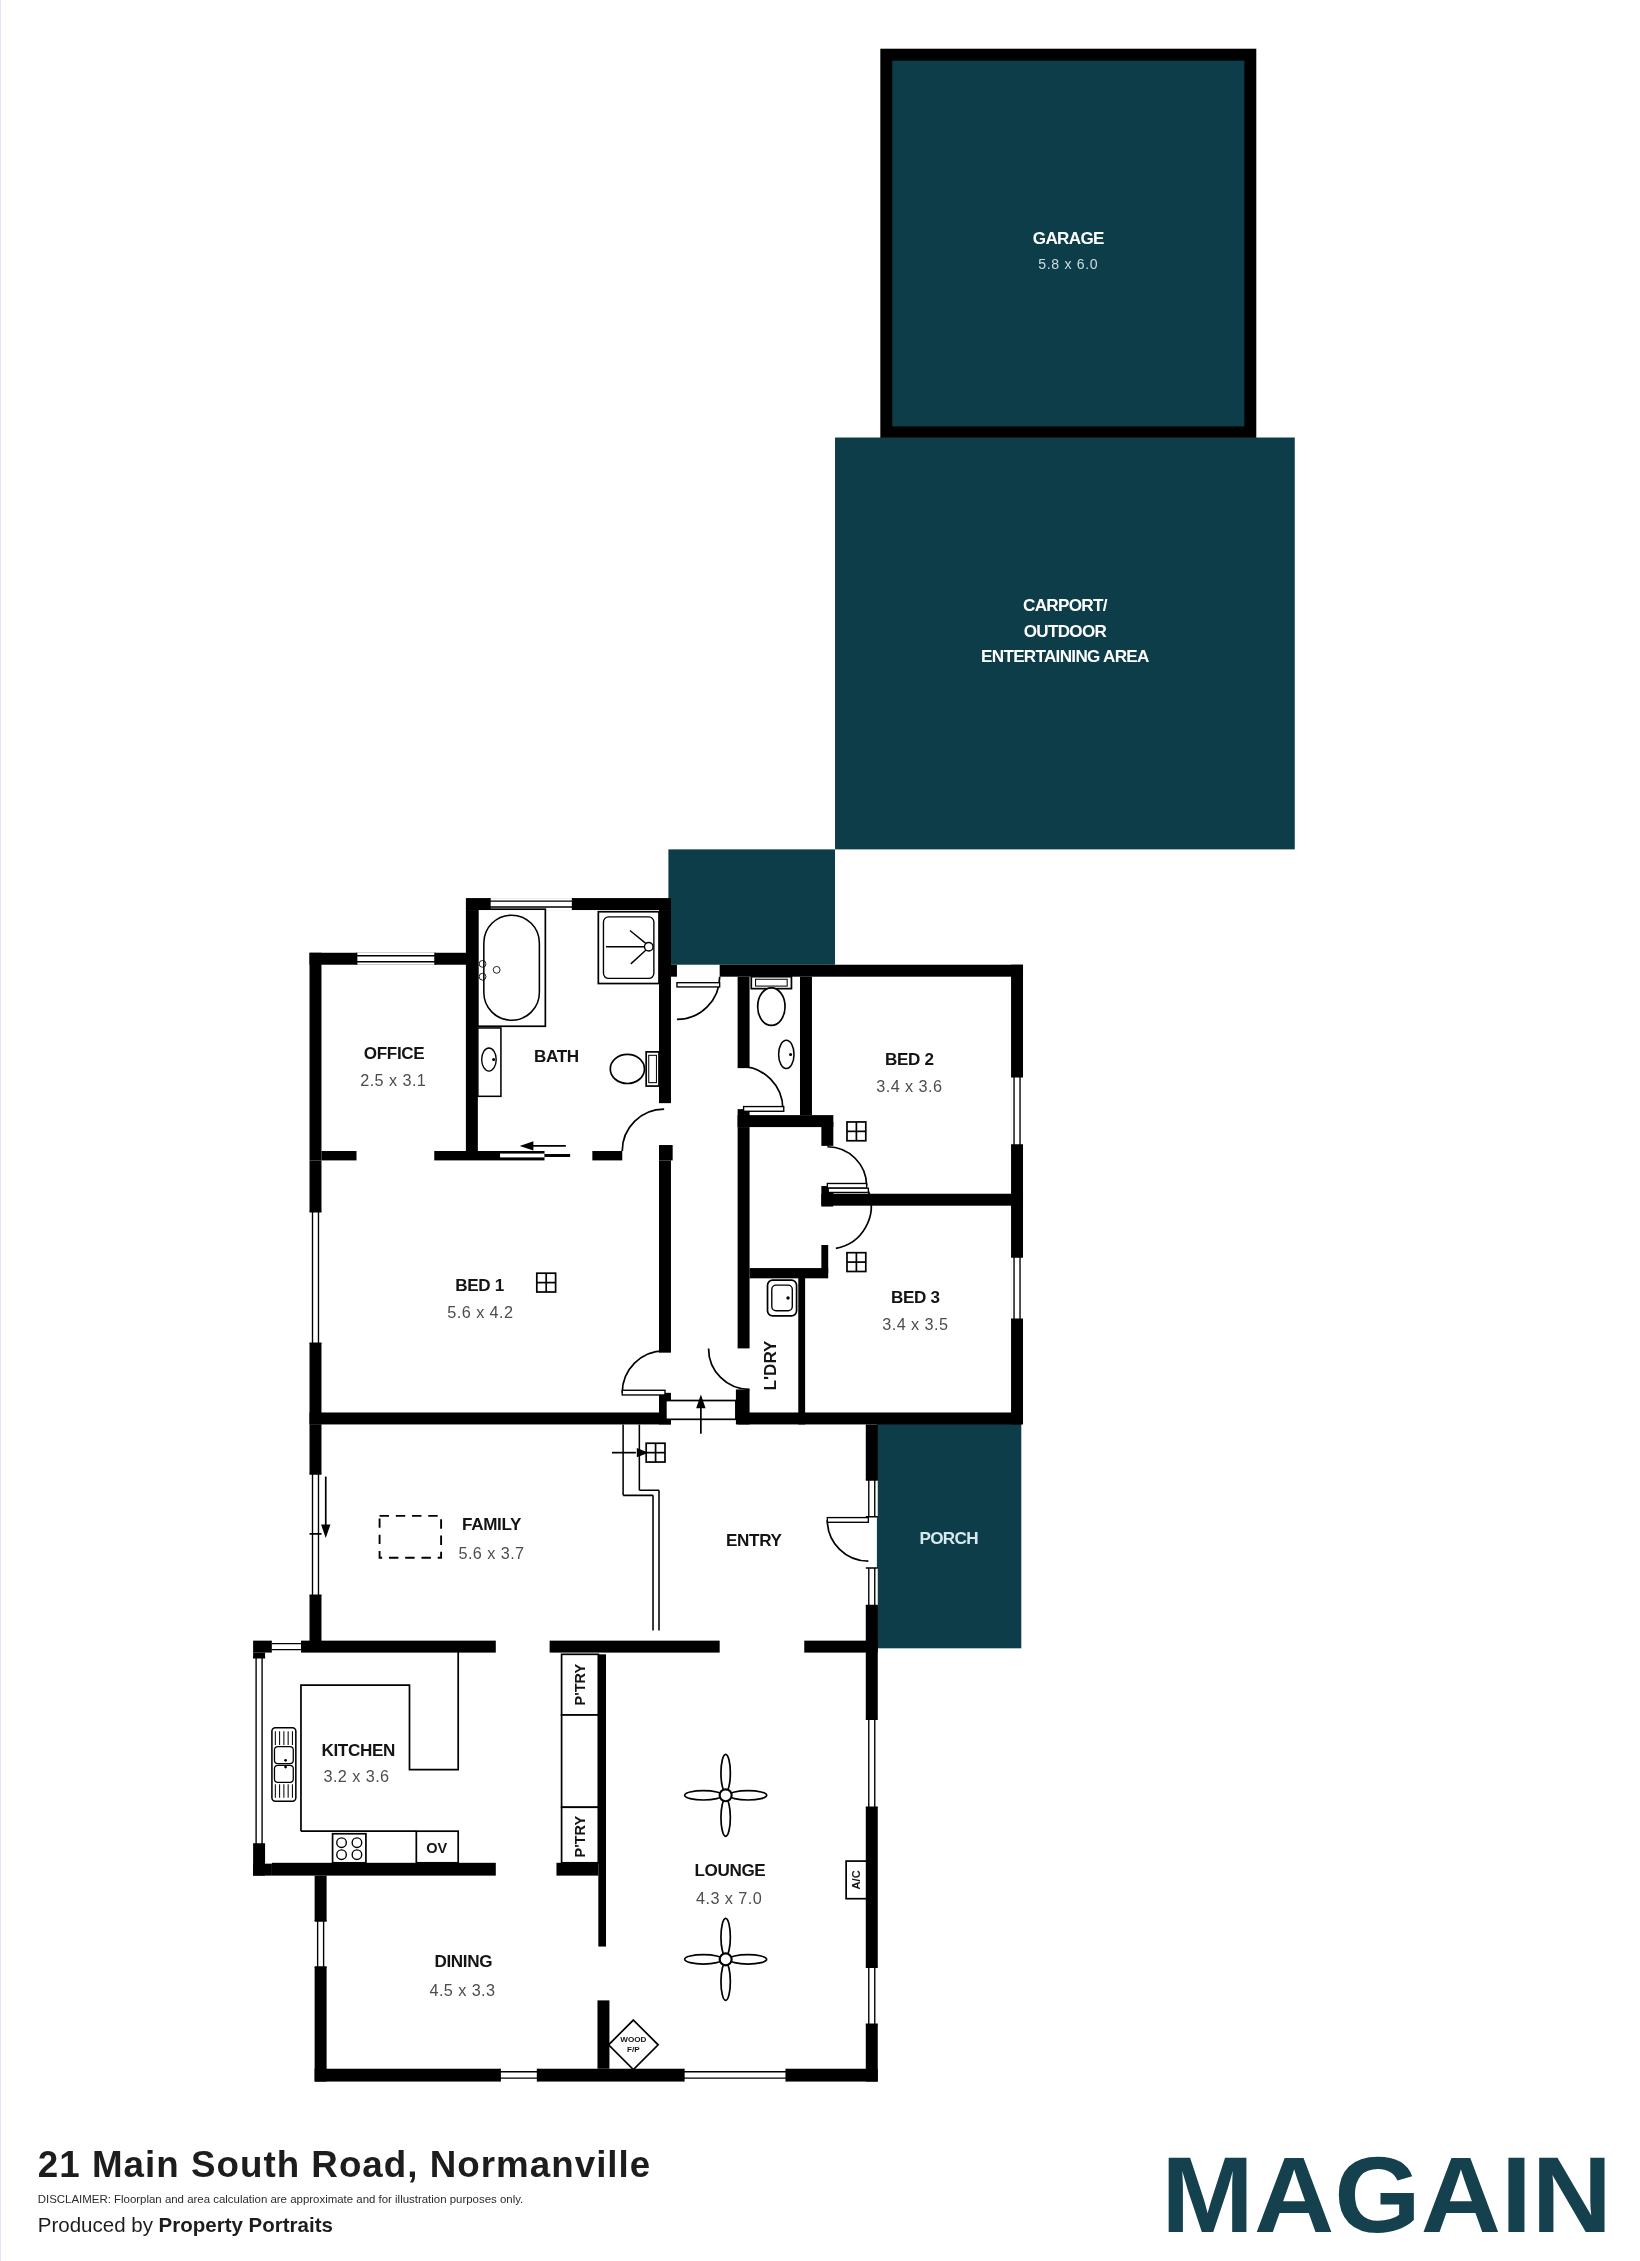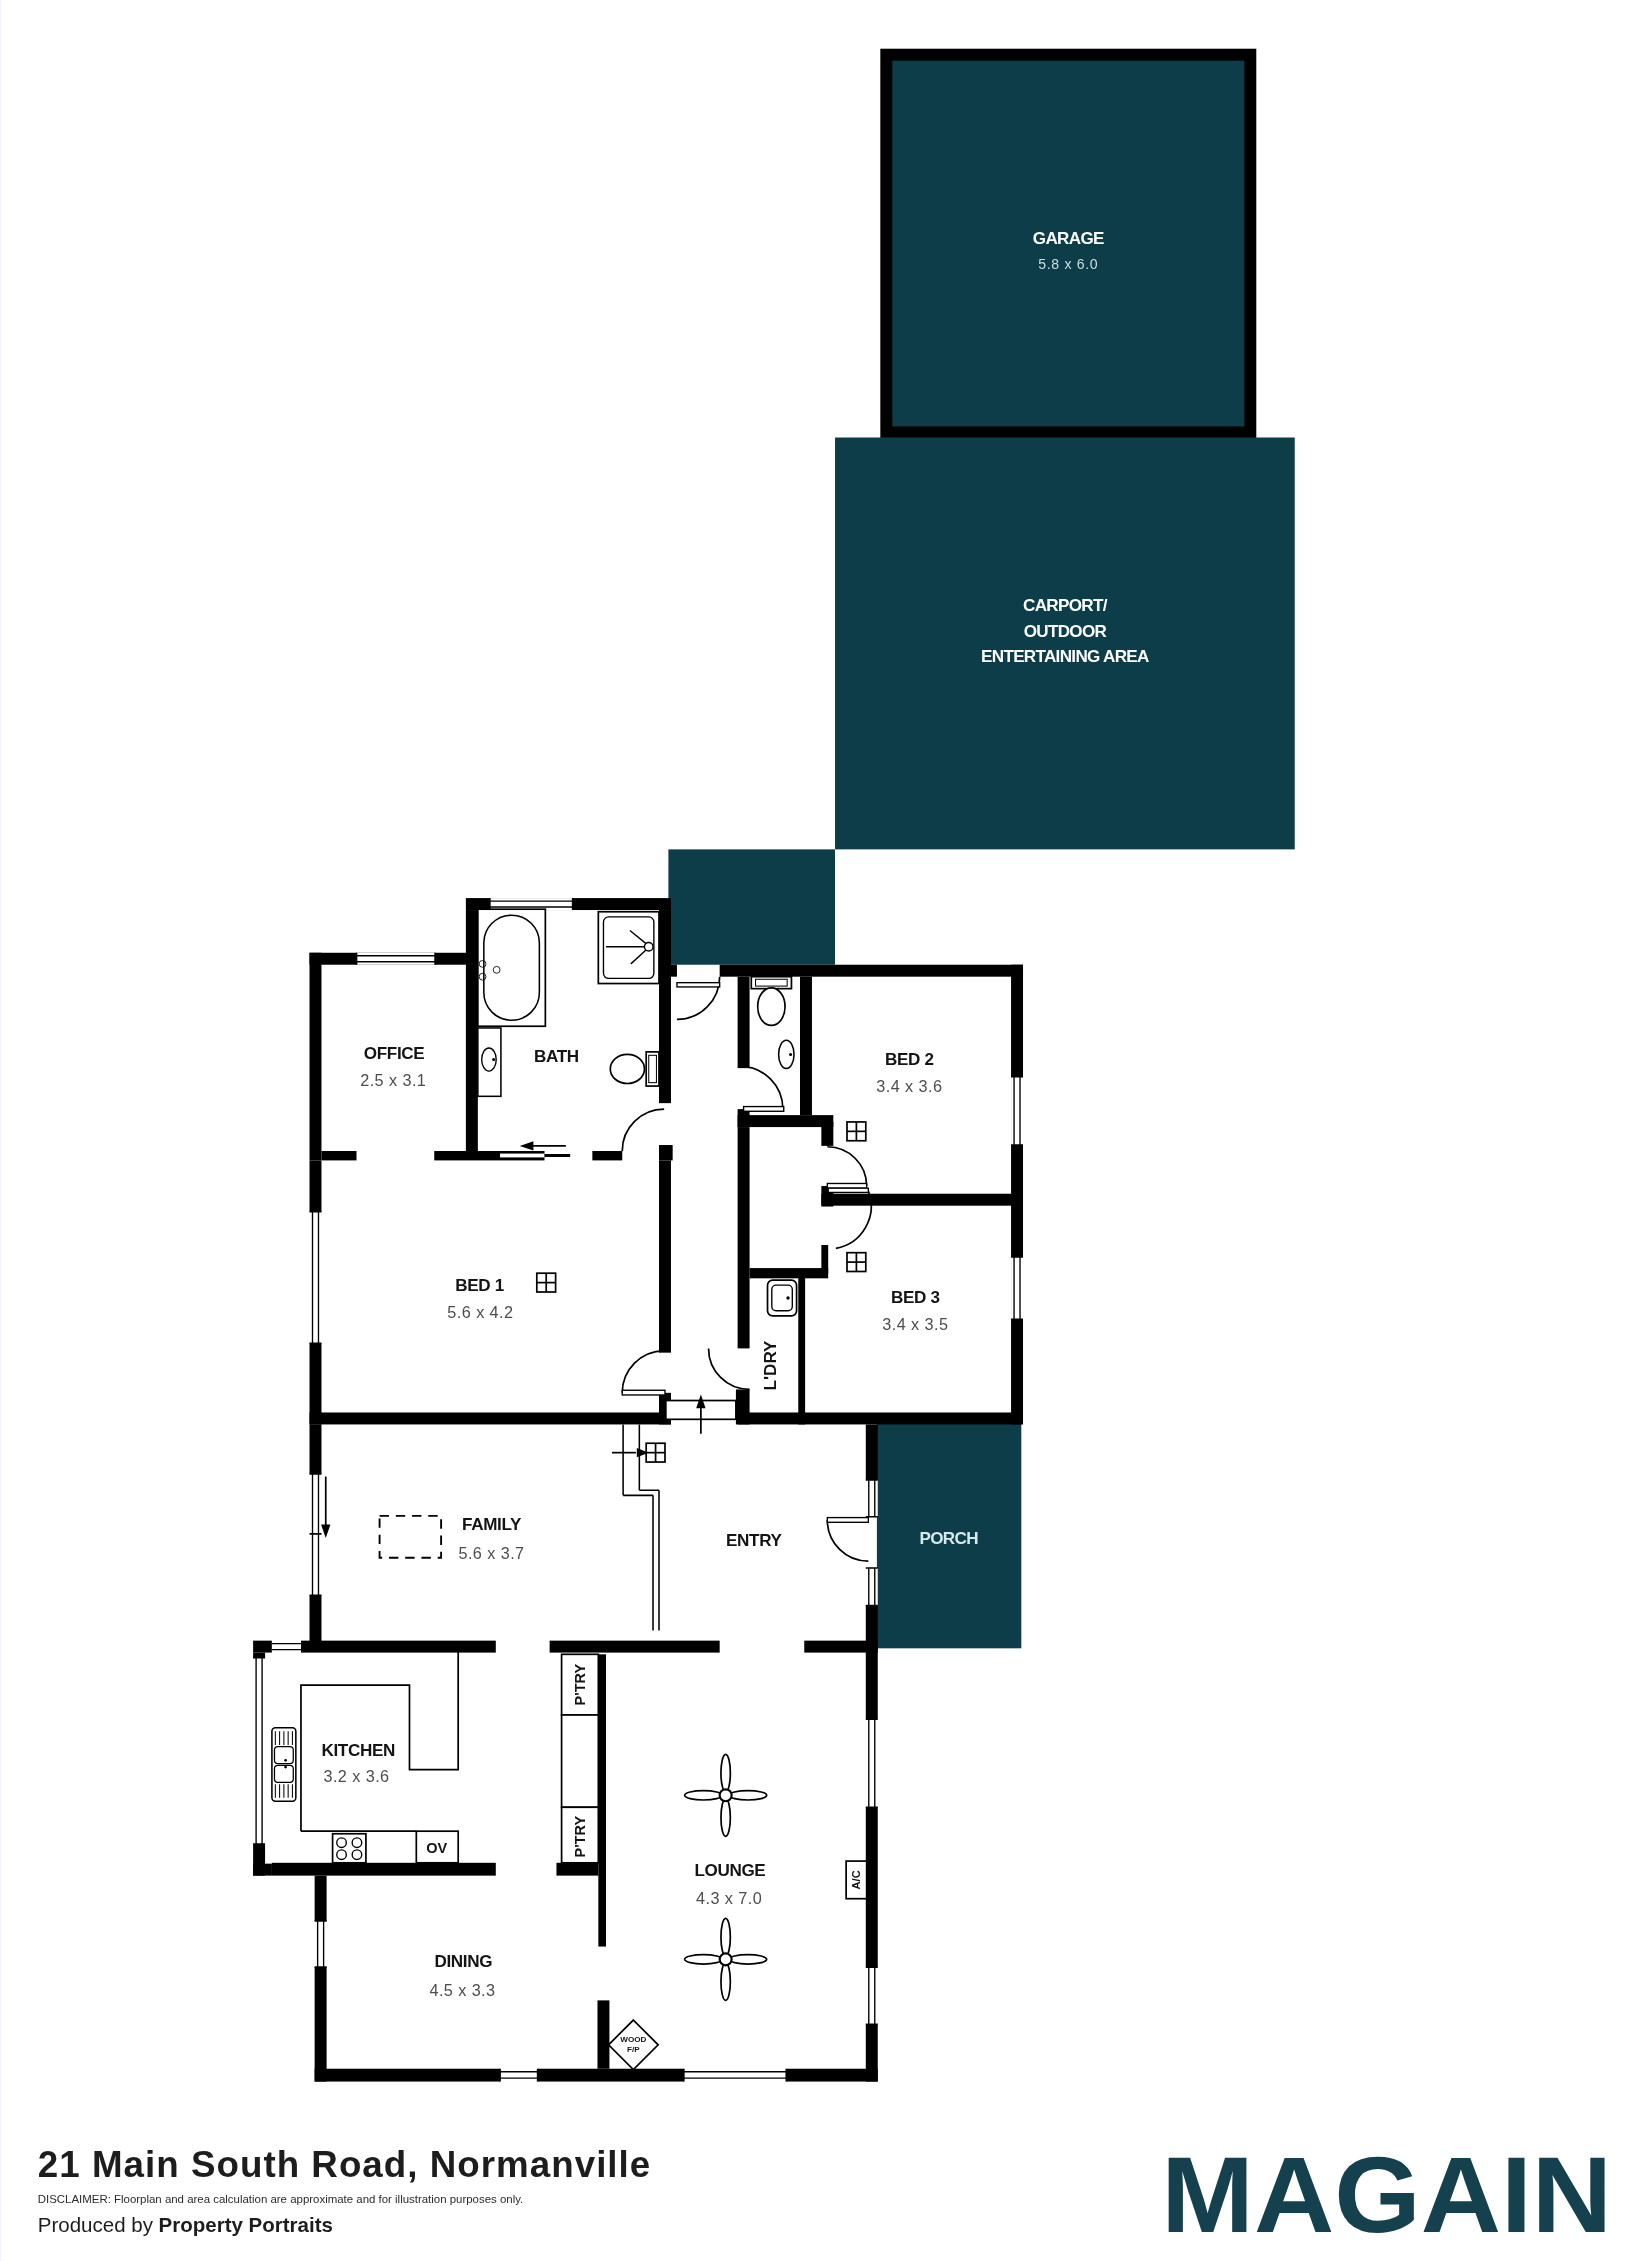--- a/index.html
+++ b/index.html
@@ -1,16 +1,16 @@
 <!DOCTYPE html>
 <html style="font-size:13.7px"><head>
 <meta charset="utf-8">
 <style>
   html,body{margin:0;padding:0;background:#fff;}
-  .page{position:relative;width:1641px;height:2261px;background:#c4b5fd;overflow:hidden;}
+  .page{position:relative;width:1641px;height:2261px;background:#8b5cf6;overflow:hidden;}
   svg{position:absolute;left:0;top:0;}
   text{font-family:"Liberation Sans",sans-serif;}
 </style>
 </head>
 <body>
 <div class="page">
 <svg width="1641" height="2261" viewBox="0 0 1920 2646" xmlns="http://www.w3.org/2000/svg">
 <defs>
 <g id="fan">
   <ellipse cx="0" cy="-26" rx="5.5" ry="22" fill="none" stroke="#000" stroke-width="2"></ellipse>

